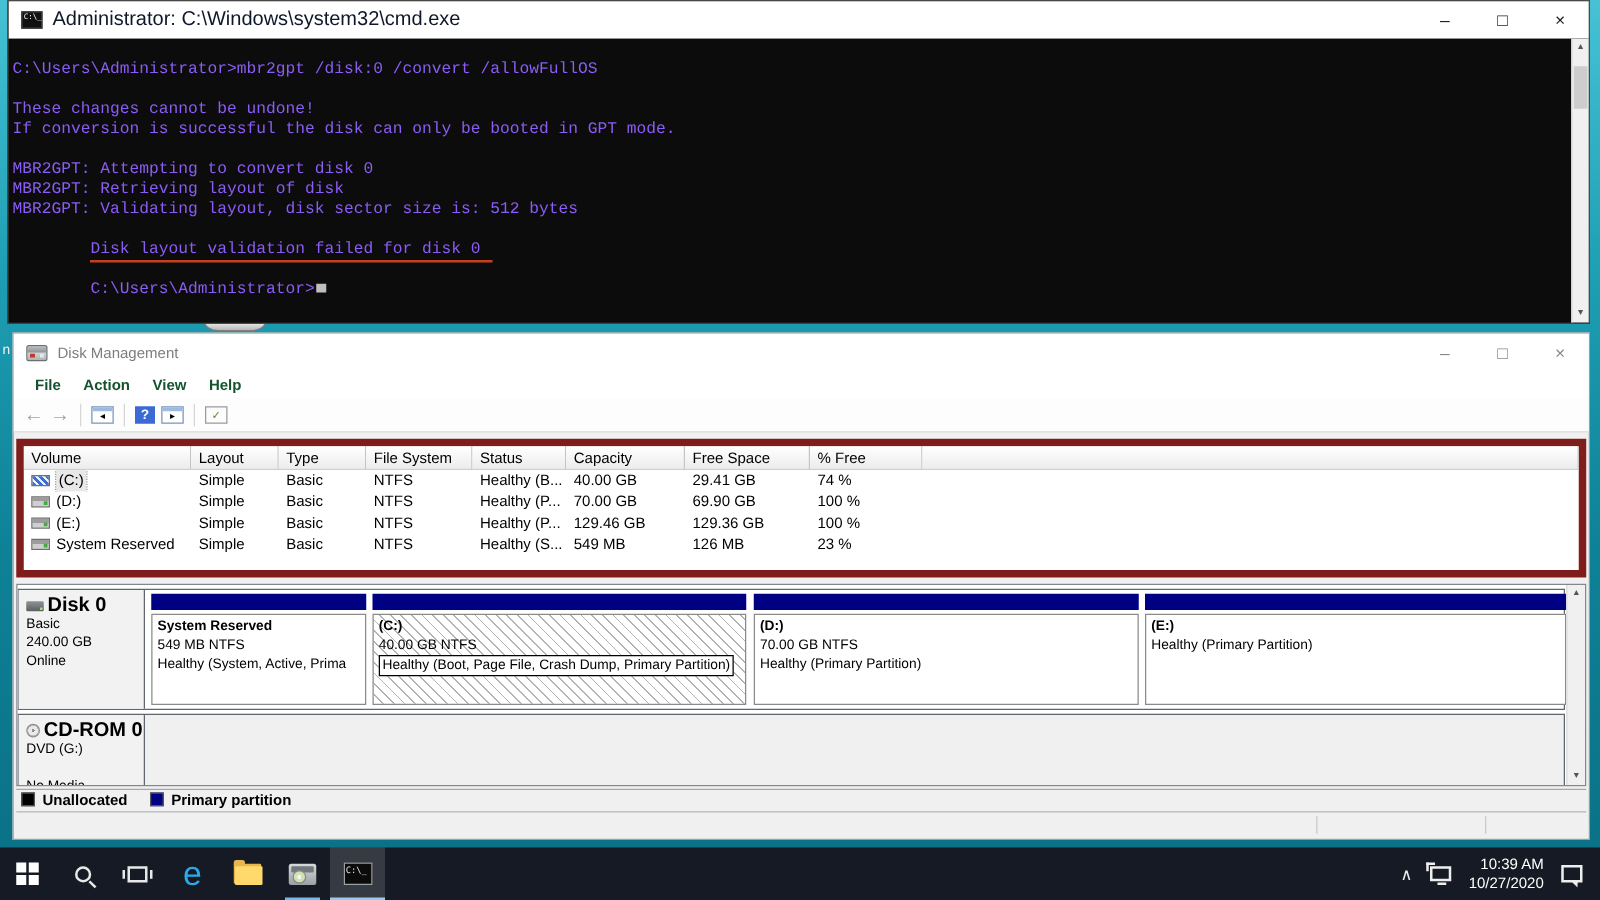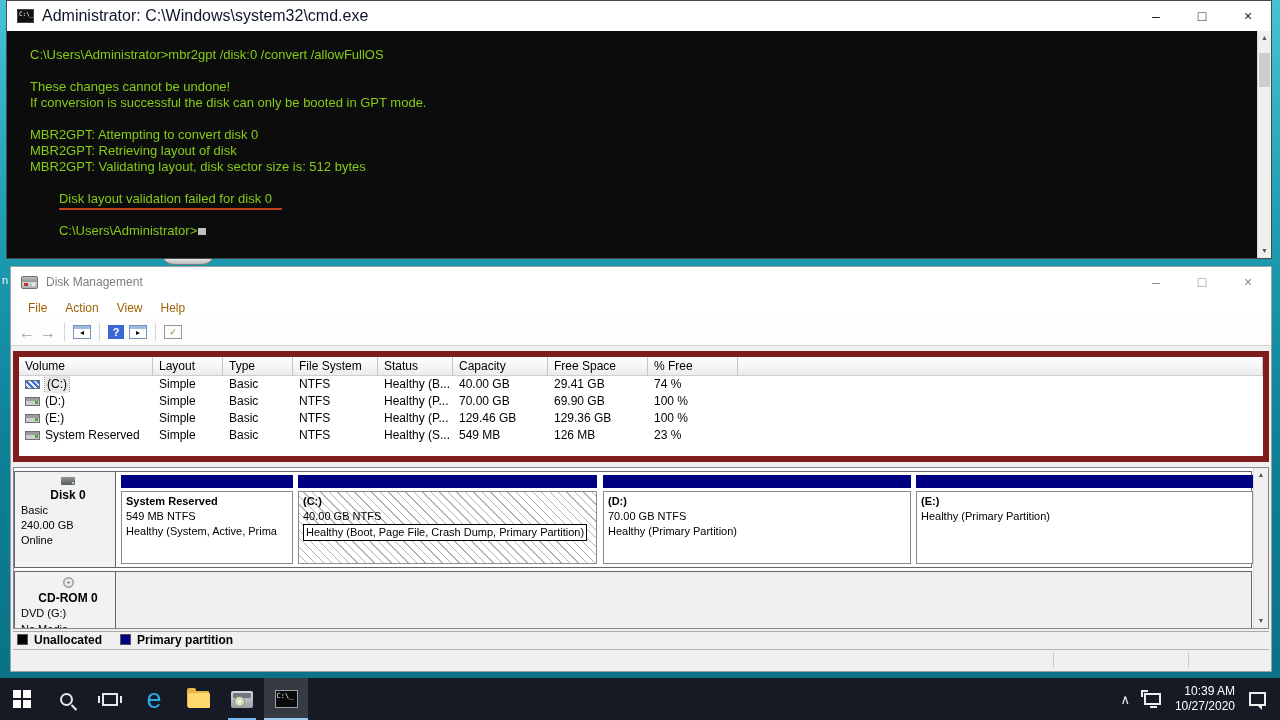--- a/index.html
+++ b/index.html
@@ -13,21 +13,21 @@
   #cmd-titlebar { position:absolute; left:0; top:0; right:0; height:30px; background:#ffffff;
     display:flex; align-items:center; }
   .cmd-app-icon { width:17px; height:14px; background:#111; border:1px solid #444; margin:0 8px 0 10px;
     color:#fff; font-family:"DejaVu Sans Mono",monospace; font-size:6px; line-height:6px; padding:1px; }
   #cmd-title { font-size:16px; color:#0f172a; }
   .win-controls { margin-left:auto; display:flex; height:100%; }
   .win-btn { width:46px; height:100%; display:flex; align-items:center; justify-content:center;
     font-size:14px; color:#222; }
   .win-btn.inactive { color:#8a8a8a; }
   #cmd-console { position:absolute; left:0; top:30px; right:0; bottom:0; background:#0c0c0c;
-    padding:16px 16px 0 3px; font-family:Liberation Sans, sans-serif; font-size:13px; color:#84cc16;margin-left:20px; }
+    padding:16px 16px 0 3px; font-family:Liberation Mono, monospace; font-size:13px; color:#8b5cf6; }
   .con-line { height:16px; line-height:16px; white-space:pre; }
   .err-underline { display:inline-block; border-bottom:2px solid #c0421f; padding-right:10px; padding-bottom:1px; }
   .cursor-block { display:inline-block; width:8px; height:7px; background:#bfbfbf; margin-left:1px; }
   .vscroll { position:absolute; right:0; top:30px; bottom:0; width:14px; background:#f0f0f0;
     border-left:1px solid #d9d9d9; }
   .vscroll .arr { position:absolute; left:0; width:100%; height:14px; text-align:center;
     font-size:7px; line-height:14px; color:#555; }
   .vscroll .arr.up { top:0; } .vscroll .arr.dn { bottom:0; }
   .vscroll .thumb { position:absolute; left:1px; right:1px; top:22px; height:34px; background:#cdcdcd; }
 
@@ -42,21 +42,21 @@
     background:#f0f0f0; border:1px solid #9aa0a6; }
   #dm-titlebar { position:absolute; left:0; top:0; right:0; height:30px; background:#ffffff;
     display:flex; align-items:center; }
   .dm-app-icon { width:17px; height:13px; margin:0 8px 0 10px; position:relative;
     background:linear-gradient(180deg,#b9bec2 0%,#8f9499 45%,#d2d6d9 46%,#aeb3b7 100%);
     border:1px solid #6b7075; border-radius:2px; }
   .dm-app-icon::after { content:""; position:absolute; left:2px; bottom:2px; width:4px; height:3px; background:#c0392b; }
   .dm-app-icon::before { content:""; position:absolute; right:2px; bottom:2px; width:3px; height:3px; background:#e8e8e8; }
   #dm-title { font-size:12px; color:#7d7d7d; }
   #dm-menubar { position:absolute; left:0; top:30px; right:0; height:22px; background:#ffffff;
-    display:flex; align-items:flex-start; font-size:12px; color:#a16207; }
+    display:flex; align-items:flex-start; font-size:12px; color:#14532d;font-weight:bold; }
   .menu-item { padding:0 9px; height:100%; display:flex; align-items:center; }
   .menu-item:first-child { margin-left:8px; }
   #dm-toolbar { position:absolute; left:0; top:52px; right:0; height:27px; background:#fdfdfd;
     border-bottom:1px solid #d8d8d8; display:flex; align-items:center; padding-left:8px; gap:5px; }
   .tb-arrow { font-size:16px; font-weight:bold; color:#9aa3ad; line-height:27px; }
   .tb-sep { width:1px; height:18px; background:#d5d5d5; margin:0 3px; }
   .tb-winicon { width:18px; height:14px; border:1px solid #7a93b8; background:#fff; position:relative; font-size:8px;
     display:flex; align-items:center; justify-content:center; }
   .tb-winicon::before { content:""; position:absolute; left:0; top:0; right:0; height:3px; background:#9dbbe0; }
   .tb-help { width:16px; height:14px; background:#3b6ad4; color:#fff; font-size:11px; font-weight:bold;
@@ -81,21 +81,21 @@
   .sel-label { background:#e8e8e8; outline:1px dotted #9a9a9a; padding:0 2px; }
 
   
   #graph-area { position:absolute; left:2px; right:2px; top:200px; height:162px; background:#ffffff;
     border:1px solid #828790; overflow:hidden; }
   .disk-row { position:absolute; left:0; width:1238px; border:1px solid #5f666d; background:#fff; }
   #disk0-row { top:3px; height:97px; }
   #cdrom-row { top:103px; height:59px; background:#f0f0f0; }
   .disk-label-panel { position:absolute; left:0; top:0; bottom:0; width:101px; background:#f2f2f2;
     border-right:1px solid #5f666d; padding:5px 0 0 6px; font-size:11px; line-height:15px; overflow:hidden; }
-  .disk-name { font-size:12px; font-weight:bold; display:flex; align-items:center; gap:3px;flex-direction:column; }
+  .disk-name { font-size:16px; font-weight:bold; display:flex; align-items:center; gap:3px; }
   .hdd-glyph { width:14px; height:8px; background:linear-gradient(180deg,#8e9398,#5a5f64); border-radius:1px; flex:0 0 auto; position:relative; }
   .hdd-glyph::after { content:""; position:absolute; right:1px; bottom:1px; width:2px; height:2px; background:#9fe06f; }
   .cd-glyph { width:11px; height:11px; border-radius:50%; border:1px solid #8f8f8f; flex:0 0 auto;
     background:radial-gradient(circle at 50% 50%, #8f8f8f 0 18%, #e9e9e9 19% 60%, #bdbdbd 61%); }
   .part-zone { position:absolute; left:101px; right:0; top:0; bottom:0; }
   .partition { position:absolute; top:3px; bottom:3px; }
   .pbar { position:absolute; left:0; right:0; top:0; height:13px; background:#000082; }
   .pbody { position:absolute; left:0; right:0; top:16px; bottom:0; border:1px solid #8a8a8a; background:#fff;
     padding:2px 4px; font-size:11px; line-height:15px; overflow:visible; white-space:nowrap; }
   .pbody.hatched { background:repeating-linear-gradient(45deg,#ffffff 0 5px,#b3b3b3 5px 6px); }

